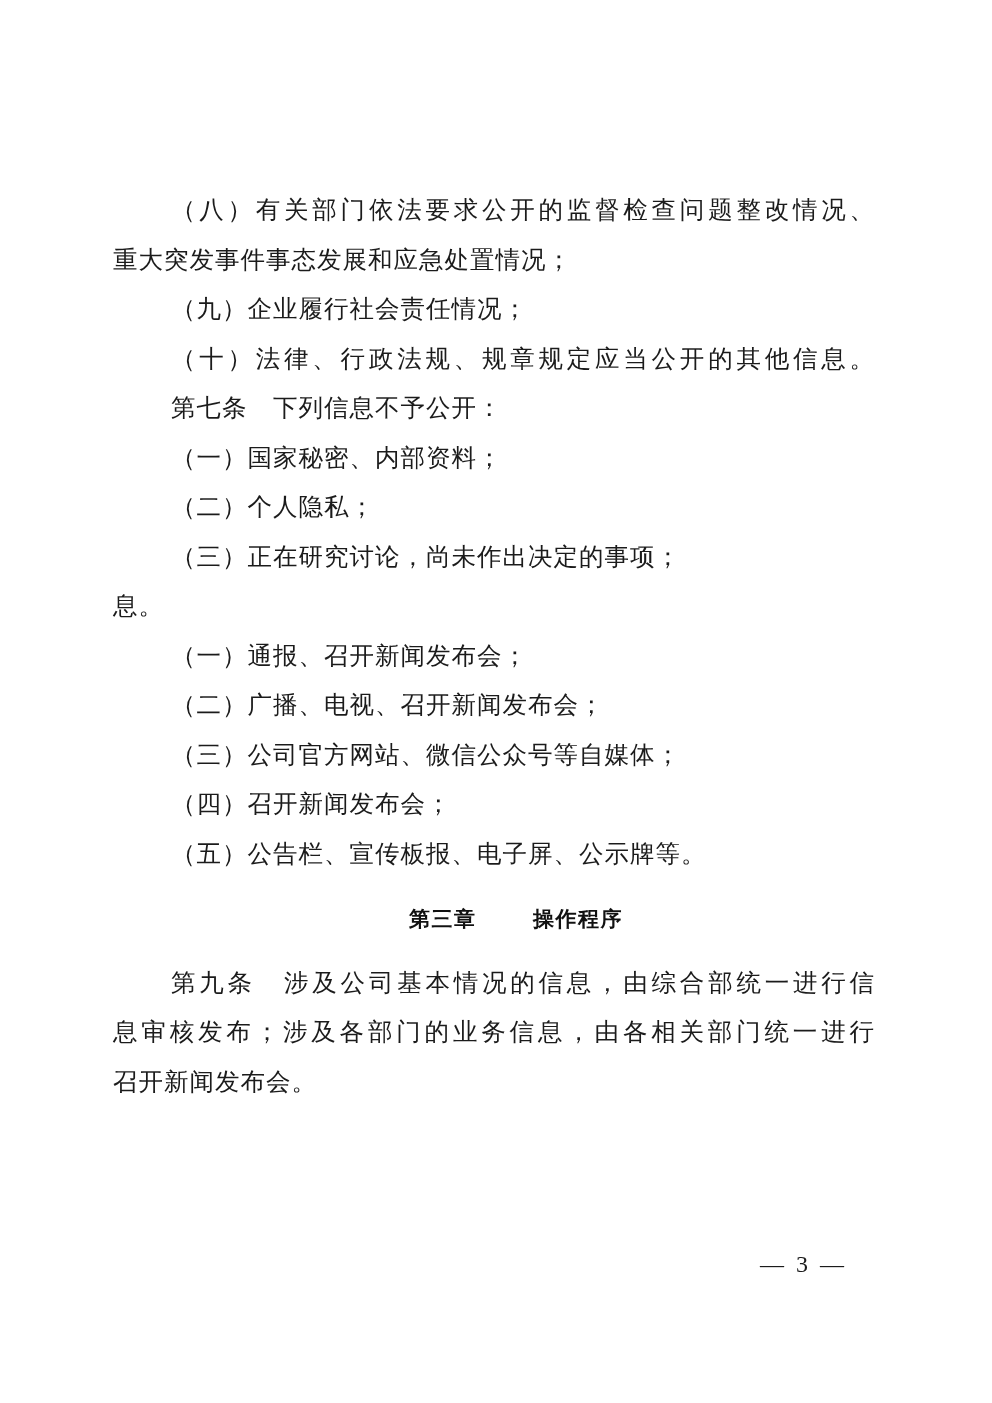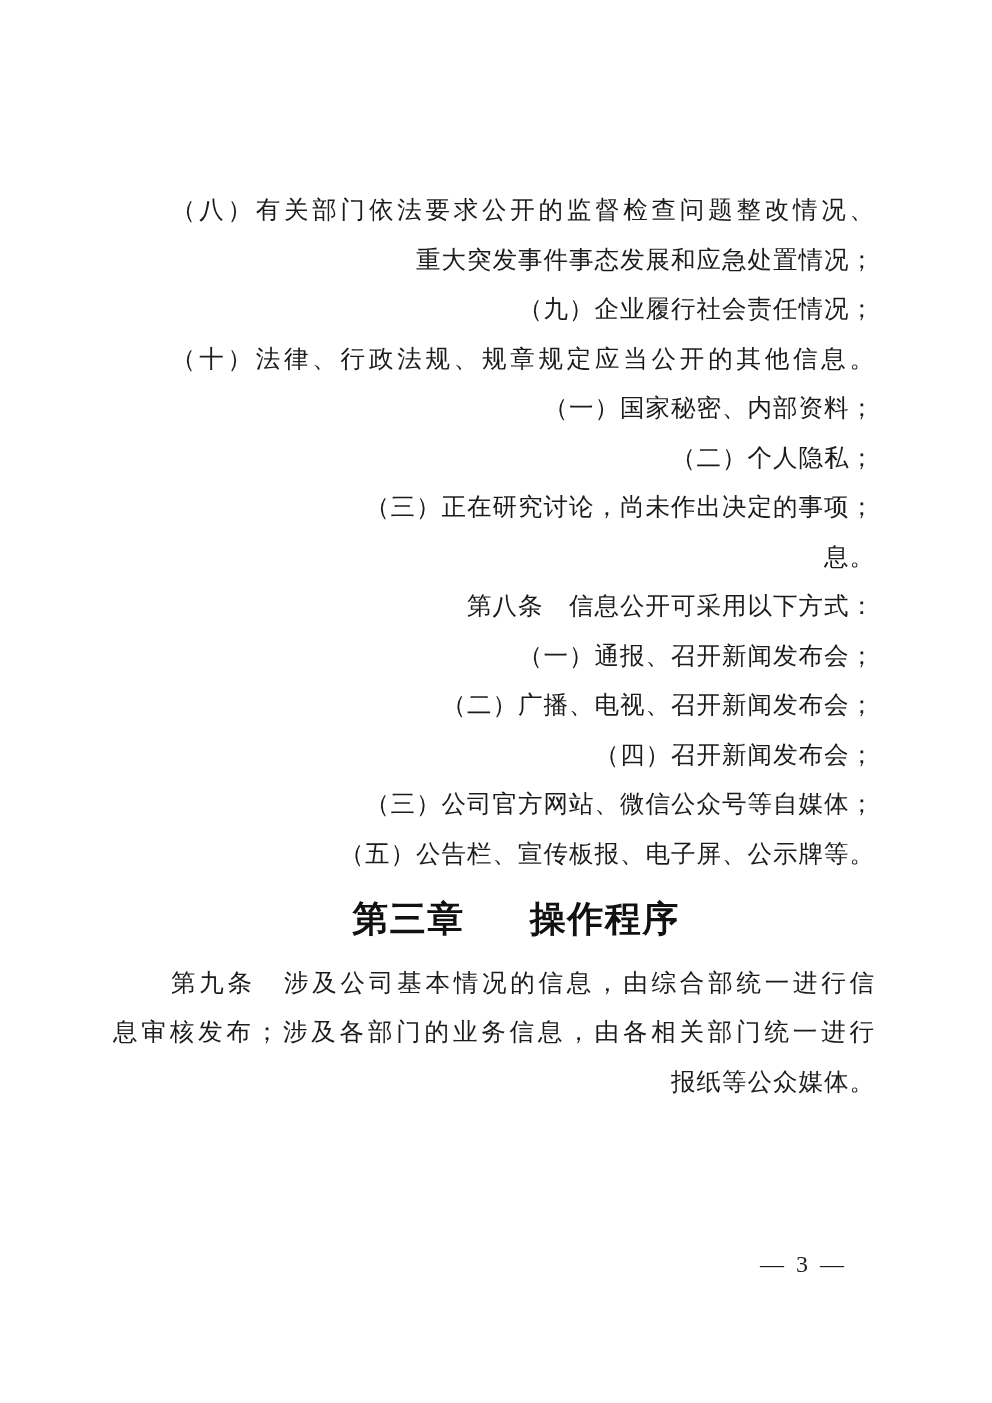--- a/index.html
+++ b/index.html
@@ -27,37 +27,36 @@
     top: 185px;
     width: 762px;
   }
   .ln {
     margin: 0;
     height: 49.5px;
     line-height: 49.5px;
     font-size: 24.5px;
     letter-spacing: 1px;
     white-space: nowrap;
-    text-align: right;
   }
   .ind { text-indent: 58px; }
   
   .full {
     white-space: normal;
     text-align: justify;
     text-align-last: justify;
     text-justify: inter-character;
   }
   .chapter {
     margin: 16px 0 14px 0;
     height: 49.5px;
     line-height: 49.5px;
     font-family: "Liberation Sans", "DejaVu Sans", sans-serif;
     font-weight: 700;
-    font-size: 36px;
+    font-size: 21px;
     letter-spacing: 1.5px;
     text-align: center;
     transform: translateX(22px);
     color: #111111;
   }
   .chapter .gap { display: inline-block; width: 42px; }
   .pagenum {
     position: absolute;
     left: 760px;
     top: 1247px;
@@ -72,37 +71,37 @@
 
 <div class="page">
 
   <div class="scanline"></div>
 
   <div class="content">
     <p class="ln ind full">（八）有关部门依法要求公开的监督检查问题整改情况、</p>
     <p class="ln">重大突发事件事态发展和应急处置情况；</p>
     <p class="ln ind">（九）企业履行社会责任情况；</p>
     <p class="ln ind full">（十）法律、行政法规、规章规定应当公开的其他信息。</p>
+    <p class="ln ind">第七条　下列信息不予公开：</p>
     <p class="ln ind">（一）国家秘密、内部资料；</p>
     <p class="ln ind">（二）个人隐私；</p>
     <p class="ln ind">（三）正在研究讨论，尚未作出决定的事项；</p>
     <p class="ln">息。</p>
-    <p class="ln ind">第八条　信息公开可采用以下方式：</p>
     <p class="ln ind">（一）通报、召开新闻发布会；</p>
     <p class="ln ind">（二）广播、电视、召开新闻发布会；</p>
+    <p class="ln ind">（三）公司官方网站、微信公众号等自媒体；</p>
     <p class="ln ind">（四）召开新闻发布会；</p>
-    <p class="ln ind">（三）公司官方网站、微信公众号等自媒体；</p>
     <p class="ln ind">（五）公告栏、宣传板报、电子屏、公示牌等。</p>
 
     <h2 class="chapter">
       <span>第三章</span>
       <span class="gap"></span>
       <span>操作程序</span>
     </h2>
 
     <p class="ln ind full">第九条　涉及公司基本情况的信息，由综合部统一进行信</p>
     <p class="ln full">息审核发布；涉及各部门的业务信息，由各相关部门统一进行</p>
-    <p class="ln">报纸等公众媒体。</p>
+    <p class="ln">召开新闻发布会。</p>
   </div>
 
   <div class="pagenum">— 3 —</div>
 
 </div>
 
 </body></html>

